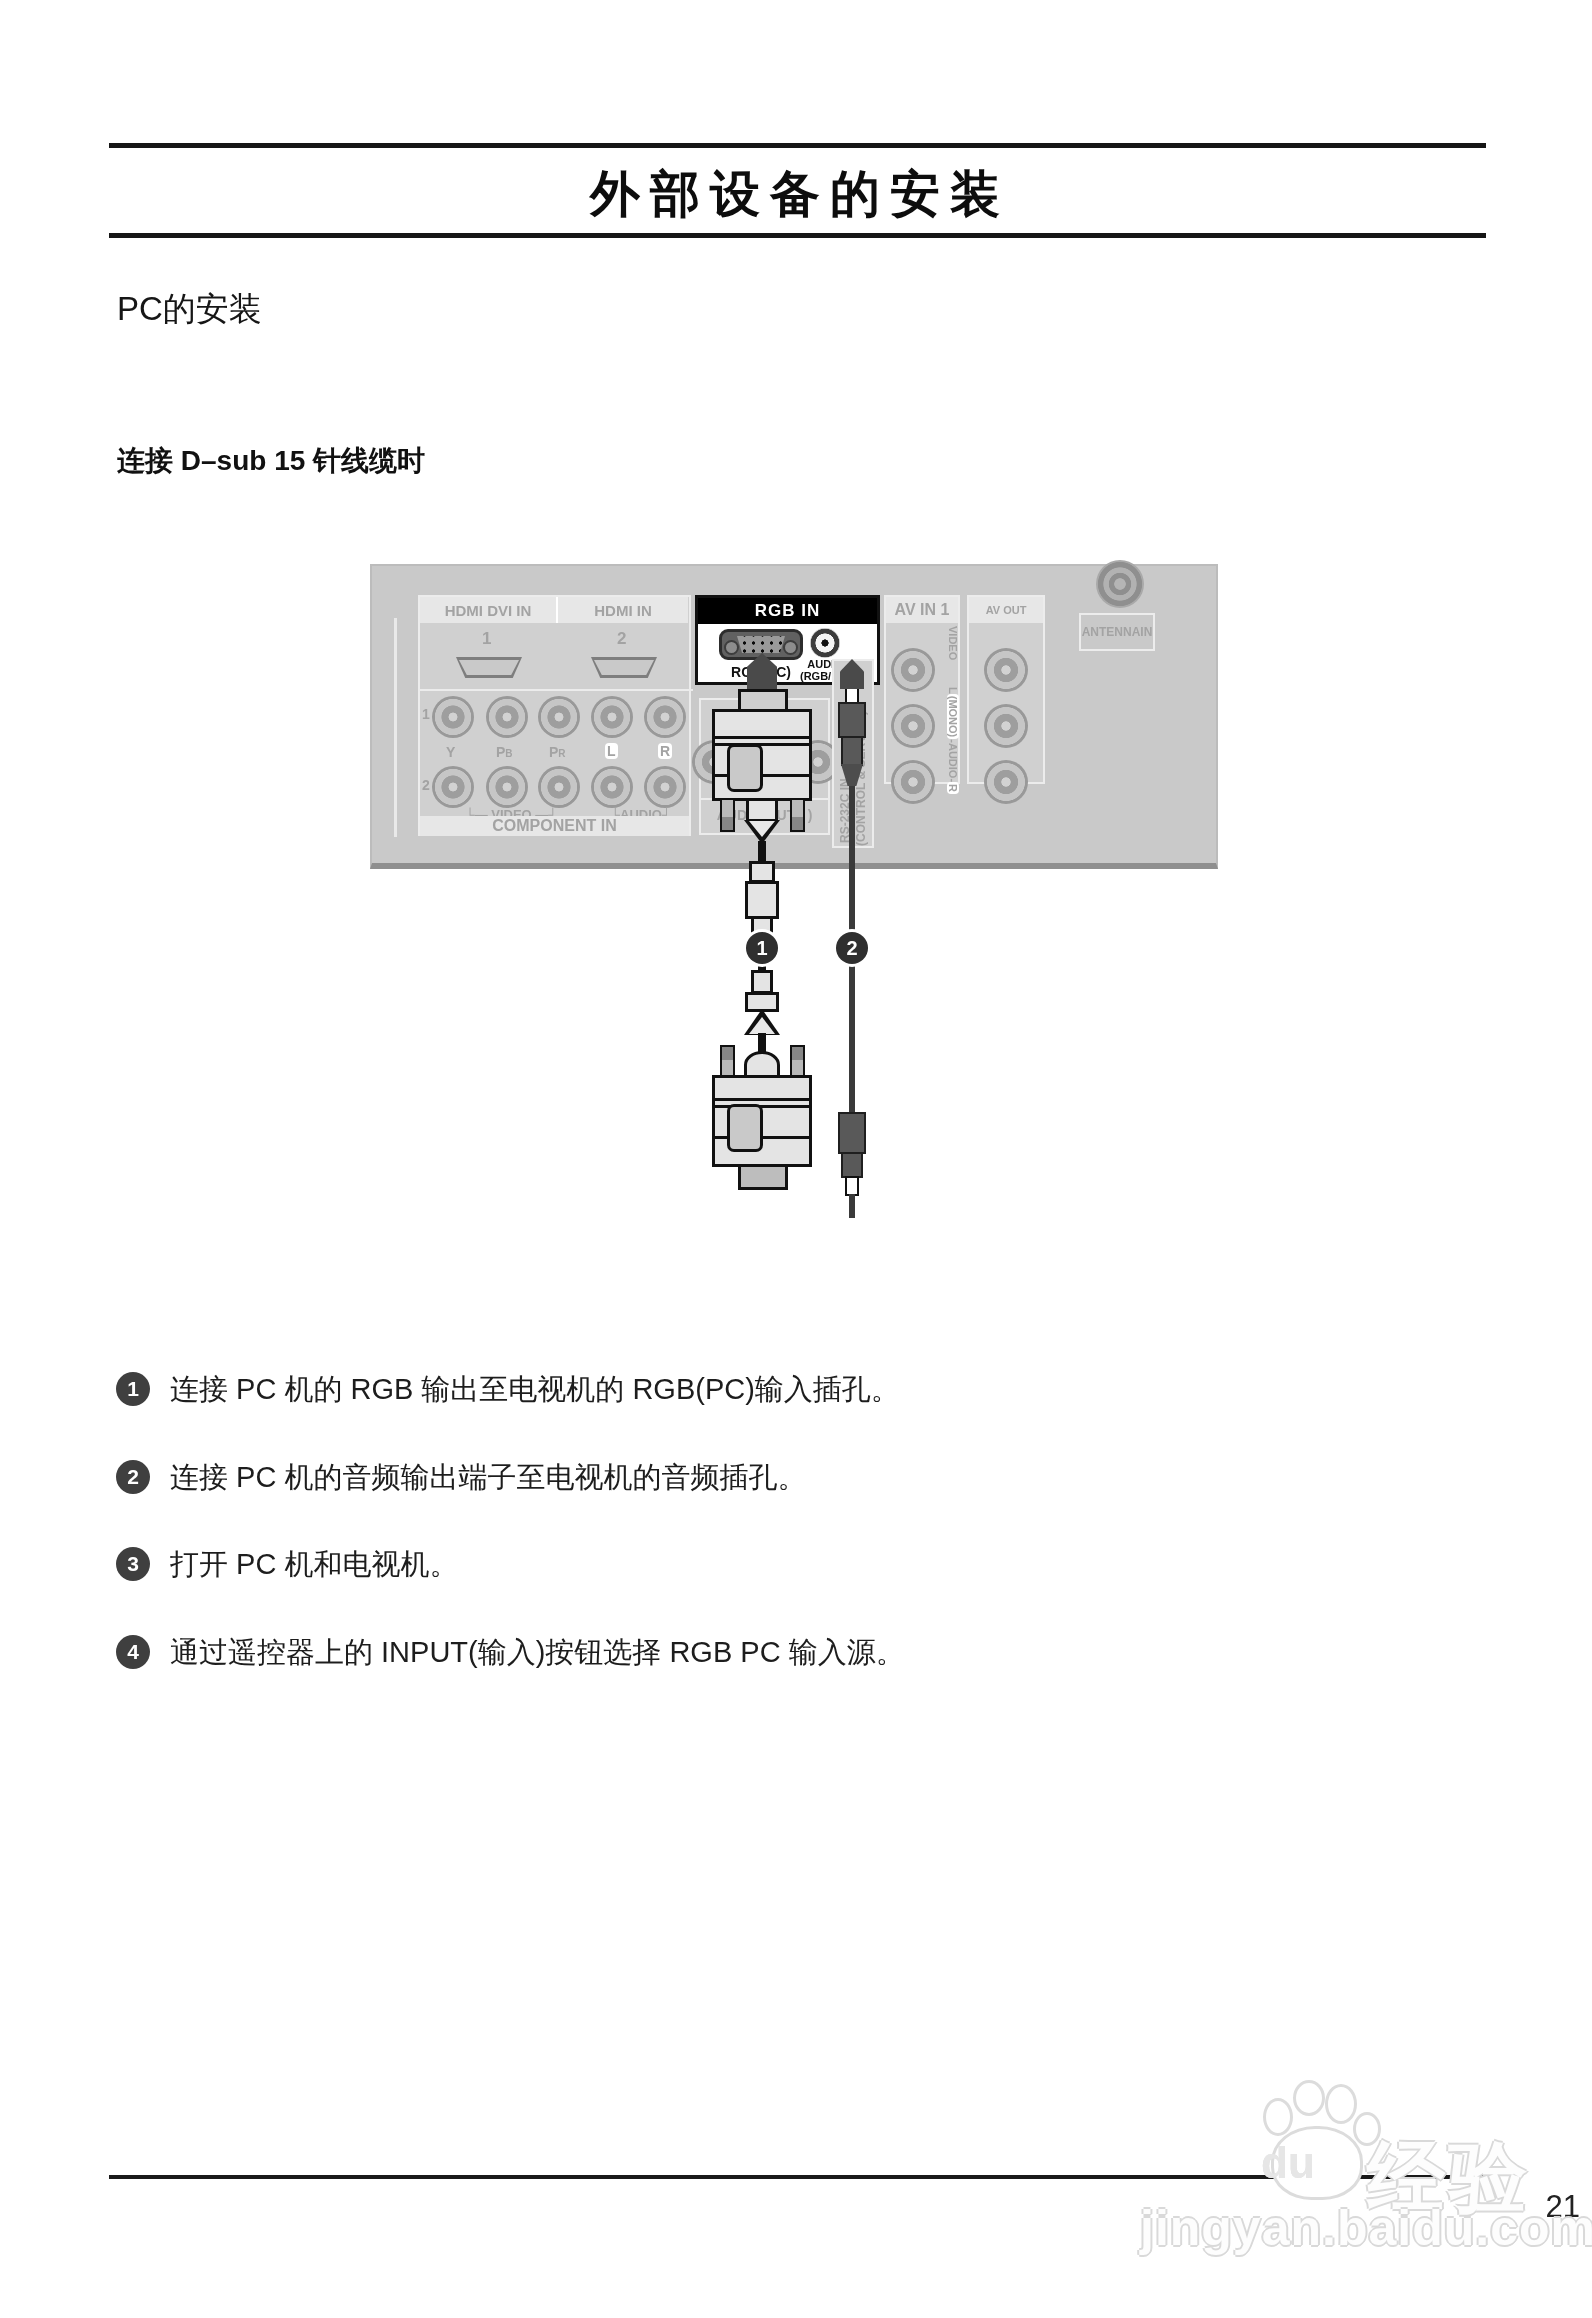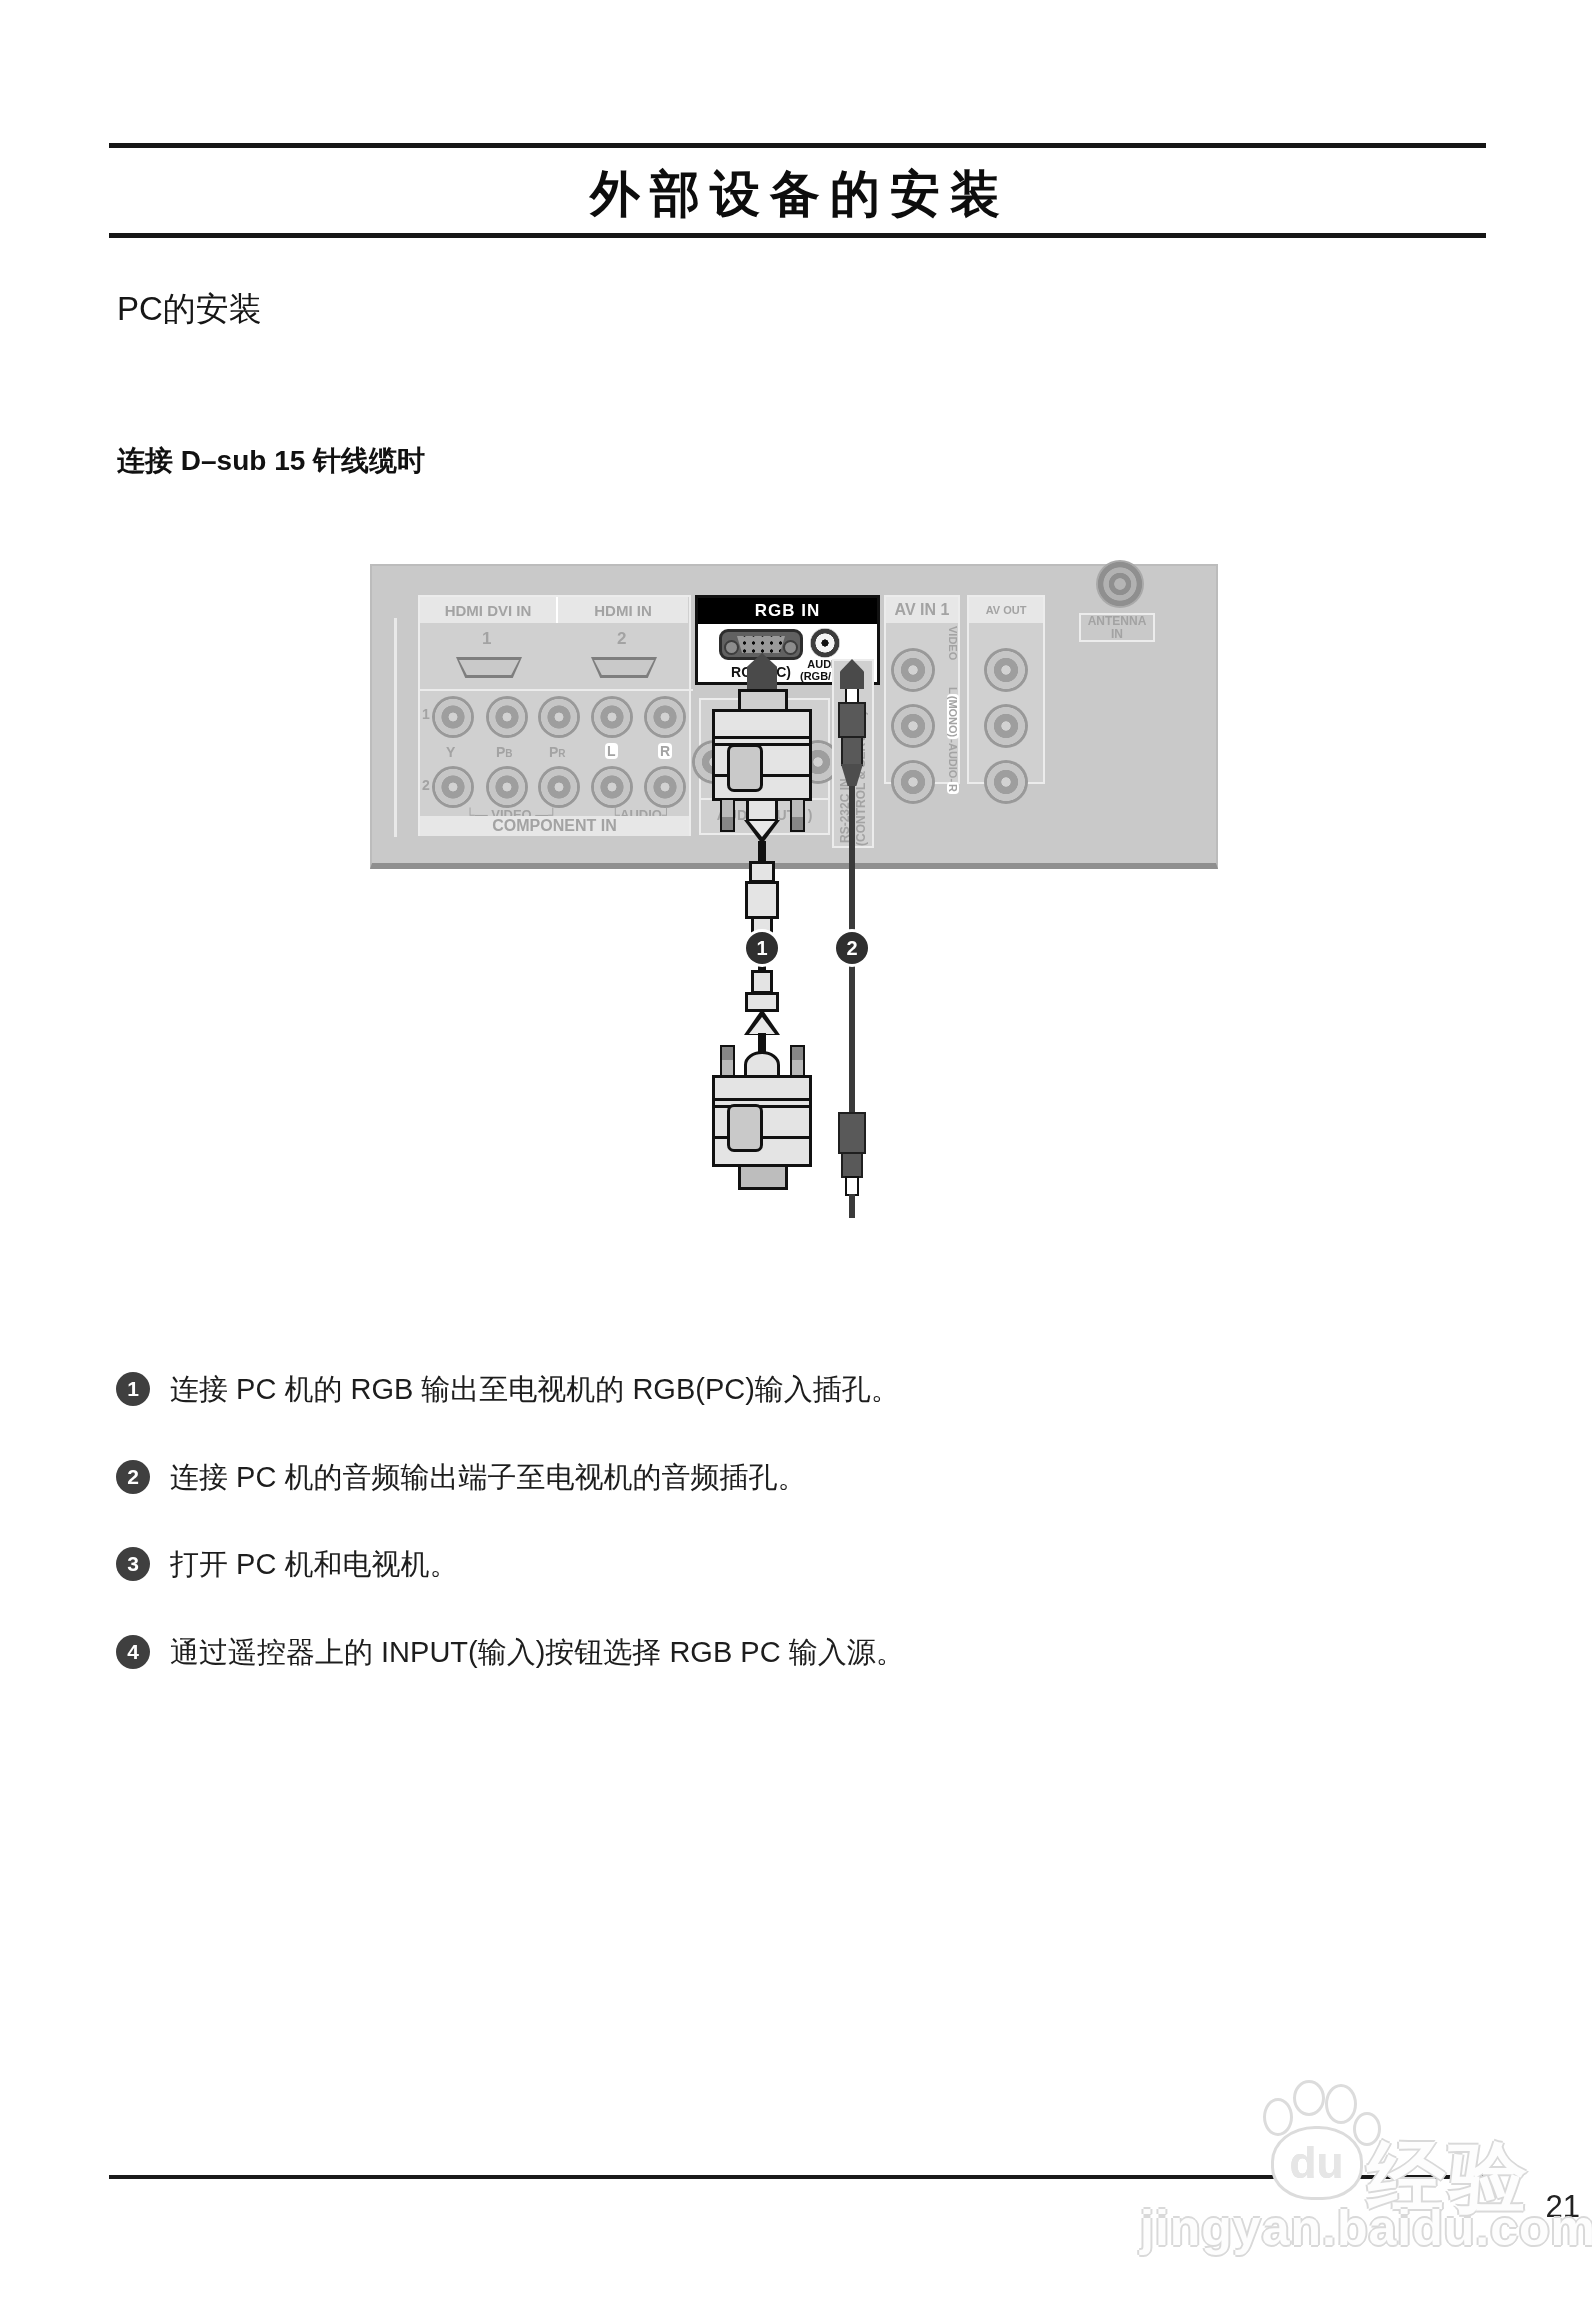--- a/index.html
+++ b/index.html
@@ -95,21 +95,21 @@
   .wm-txt{color:#fdfdfd;font-weight:bold;
     text-shadow:-2px 0 0 #d9d9d9,2px 0 0 #d9d9d9,0 -2px 0 #d9d9d9,0 2px 0 #d9d9d9,1px 1px 0 #d9d9d9;}
   .wm-row1{position:relative;height:119px;}
   .wm-bai{position:absolute;left:0;top:36px;font-size:90px;letter-spacing:2px;}
   .wm-jing{position:absolute;left:237px;top:44px;font-size:78px;letter-spacing:4px;}
   .wm-url{position:absolute;left:2px;top:117px;font-size:50px;letter-spacing:1px;margin-left:8px;}
   .paw{position:absolute;left:131px;top:0px;width:119px;height:119px;}
   .paw .pad{position:absolute;left:10px;top:44px;width:92px;height:74px;background:#fff;
     border:3px solid #dcdcdc;border-radius:48% 48% 44% 44%;box-sizing:border-box;}
   .paw .toe{position:absolute;background:#fff;border:3px solid #dcdcdc;border-radius:50%;box-sizing:border-box;}
-  .paw .du{position:absolute;left:0;top:56px;width:111px;text-align:center;font-size:44px;
+  .paw .du{position:absolute;left:0;top:56px;width:111px;text-align:left;font-size:44px;
     font-weight:bold;color:#e6e6e6;text-shadow:0 0 0 #e0e0e0;}
 </style>
 </head>
 <body>
 
 <div class="page">
 
   <div class="rule" style="top:143px"></div>
   <div class="doc-title">外部设备的安装</div>
   <div class="rule" style="top:233px"></div>
@@ -196,22 +196,22 @@
     <span class="vtext-cw gray-label" style="left:587px;top:121px;font-size:11px"><span>L</span><span class="pill">(MONO)</span><span>-AUDIO-</span><span class="pill">R</span></span>
 
     <div class="inner-box" style="left:595px;top:29px;width:78px;height:189px">
       <div class="strip" style="left:0;top:0;width:74px;height:26px;font-size:11px">AV OUT</div>
       <div class="jack" style="left:15px;top:51px;width:44px;height:44px"></div>
       <div class="jack" style="left:15px;top:107px;width:44px;height:44px"></div>
       <div class="jack" style="left:15px;top:163px;width:44px;height:44px"></div>
     </div>
 
     <div class="coax" style="left:724px;top:-6px;width:48px;height:48px"></div>
-    <div class="abs" style="left:707px;top:47px;width:76px;height:29px;border:2px solid #ececec;box-sizing:border-box;
-         display:flex;flex-direction:column;align-items:center;justify-content:center;line-height:13px">
+    <div class="abs" style="left:707px;top:47px;width:76px;height:38px;border:2px solid #ececec;box-sizing:border-box;
+         display:flex;flex-direction:row;align-items:center;justify-content:center;line-height:13px">
       <span class="gray-label" style="font-size:12px">ANTENNA</span>
       <span class="gray-label" style="font-size:12px">IN</span>
     </div>
   </div>
 
   <div class="plug-dark" style="left:747px;top:653px;width:30px;height:36px;clip-path:polygon(50% 0,100% 38%,100% 100%,0 100%,0 38%)"></div>
   <div class="plug-dark" style="left:840px;top:659px;width:24px;height:30px;clip-path:polygon(50% 0,100% 42%,100% 100%,0 100%,0 42%)"></div>
 
   <div class="metal" style="left:738px;top:689px;width:50px;height:24px;background:#cfcfcf;z-index:3"></div>
   <div class="hood" style="left:712px;top:709px;width:100px;height:92px">

